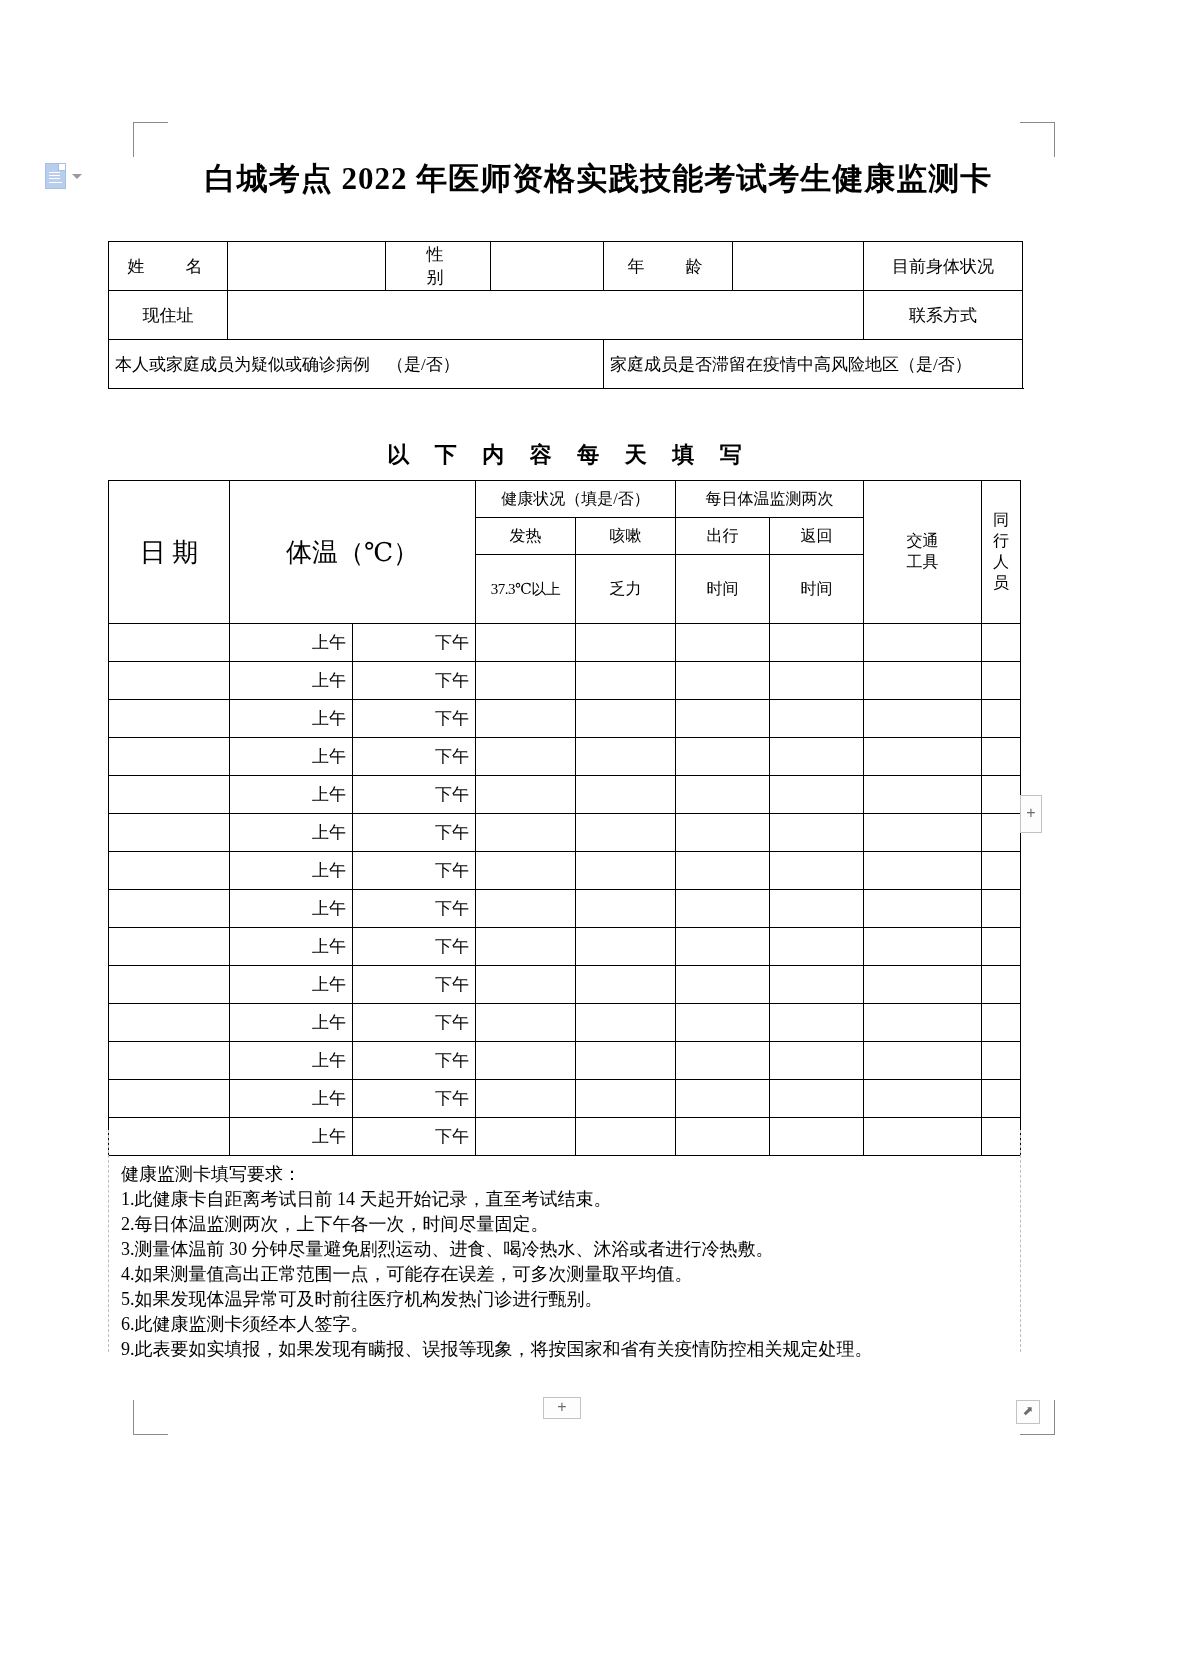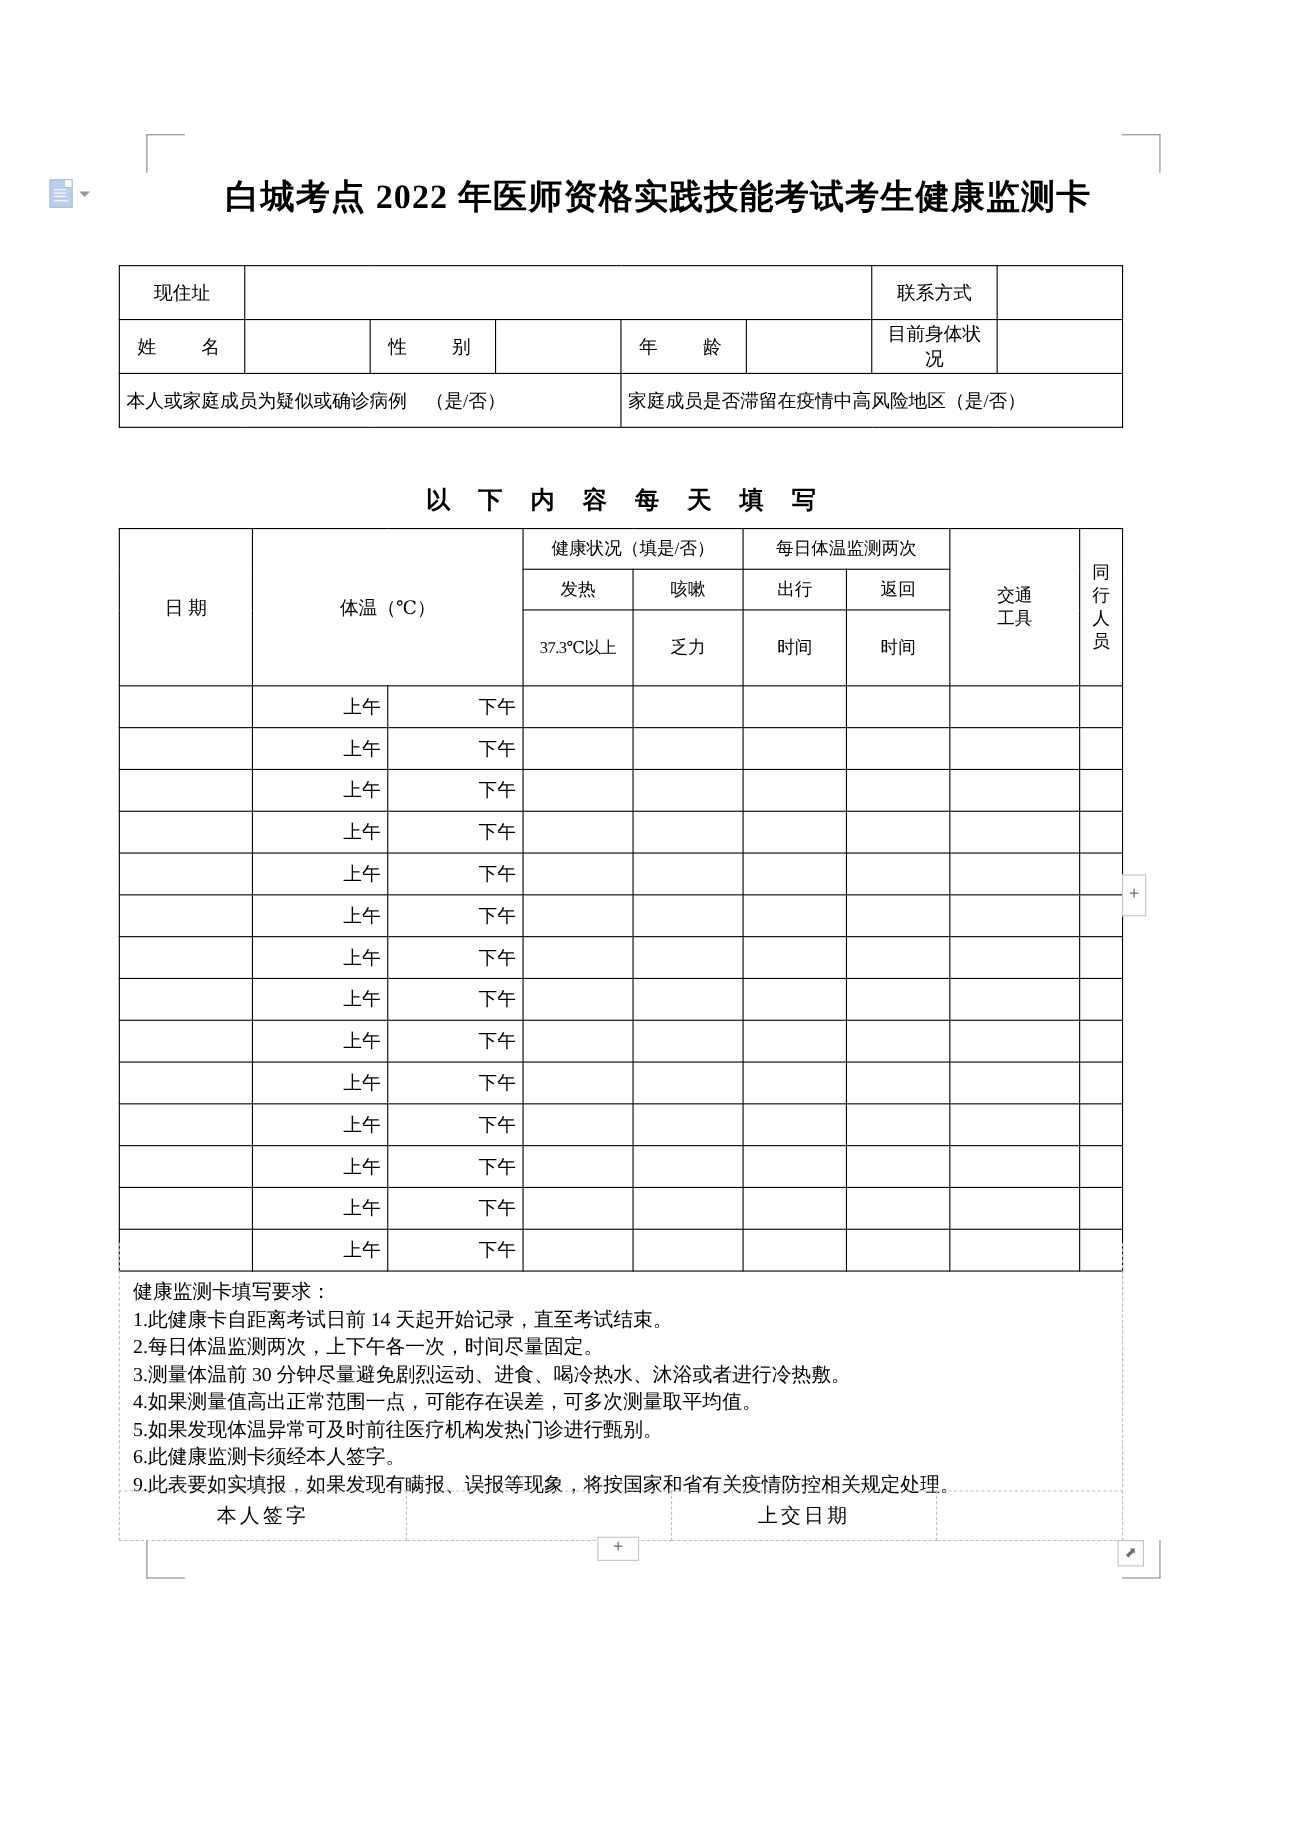--- a/index.html
+++ b/index.html
@@ -150,21 +150,21 @@
     text-indent: 10px;
     font-family: "Liberation Serif", "DejaVu Serif", serif;
   }
 
   #daily-table {
     position: absolute;
     left: 104px; top: 480px;
     width: 913px;
   }
   #daily-table td { height: 36px; font-size: 17px; }
-  #daily-table td.hdr-big { font-size: 17px; }
+  #daily-table td.hdr-big { font-size: 26px; }
   #daily-table td.hdr-sm { font-size: 16px; }
   #daily-table td.hdr-tight { font-size: 15px; letter-spacing: -0.5px; padding: 16px 2px; }
   #daily-table tr.data-row td { height: 37px; }
   #daily-table td.ampm { text-align: right; padding-left: 16px; font-family: Liberation Mono, monospace; }
 
   .notes {
     position: absolute;
     left: 104px; top: 1130px;
     width: 913px;
     height: 222px;
@@ -210,33 +210,33 @@
   <div class="caret-down"></div>
 </div>
 
 <div class="page">
 
   <div class="doc-title">白城考点 2022 年医师资格实践技能考试考生健康监测卡</div>
 
   <table id="info-table">
     <tbody>
         <tr>
-      <td class="c">现住址</td>
-      <td colspan="5"></td>
-      <td class="c">联系方式</td>
-      <td></td>
-    </tr>
-    <tr>
       <td class="c spaced2" style="width:100px">姓　名</td>
       <td style="width:145px"></td>
       <td class="c spaced2" style="width:86px">性　别</td>
       <td style="width:100px"></td>
       <td class="c spaced2" style="width:110px">年　龄</td>
       <td style="width:118px"></td>
       <td class="c" style="width:146px">目前身体状况</td>
+      <td></td>
+    </tr>
+    <tr>
+      <td class="c">现住址</td>
+      <td colspan="5"></td>
+      <td class="c">联系方式</td>
       <td></td>
     </tr>
     <tr>
       <td class="l" colspan="4">本人或家庭成员为疑似或确诊病例　（是/否）</td>
       <td class="l" colspan="4">家庭成员是否滞留在疫情中高风险地区（是/否）</td>
     </tr>
   </tbody>
     </table>
 
   <div class="section-head">以 下 内 容 每 天 填 写</div>
@@ -434,28 +434,18 @@
         <div class="line">1.此健康卡自距离考试日前 14 天起开始记录，直至考试结束。</div>
         <div class="line">2.每日体温监测两次，上下午各一次，时间尽量固定。</div>
         <div class="line">3.测量体温前 30 分钟尽量避免剧烈运动、进食、喝冷热水、沐浴或者进行冷热敷。</div>
         <div class="line">4.如果测量值高出正常范围一点，可能存在误差，可多次测量取平均值。</div>
         <div class="line">5.如果发现体温异常可及时前往医疗机构发热门诊进行甄别。</div>
         <div class="line">6.此健康监测卡须经本人签字。</div>
         <div class="line">9.此表要如实填报，如果发现有瞒报、误报等现象，将按国家和省有关疫情防控相关规定处理。</div>
       </div>
   </div>
 
-  <table id="sign-table">
-    <tbody>
-        <tr>
-      <td class="c" style="width:248px">本人签字</td>
-      <td style="width:228px"></td>
-      <td class="c" style="width:228px">上交日期</td>
-      <td></td>
-    </tr>
-  </tbody>
-    </table>
 
 </div>
 
 <div class="plus-handle right">+</div>
 <div class="plus-handle bottom">+</div>
 <div class="resize-handle">⬈</div>
 
 </body></html>

